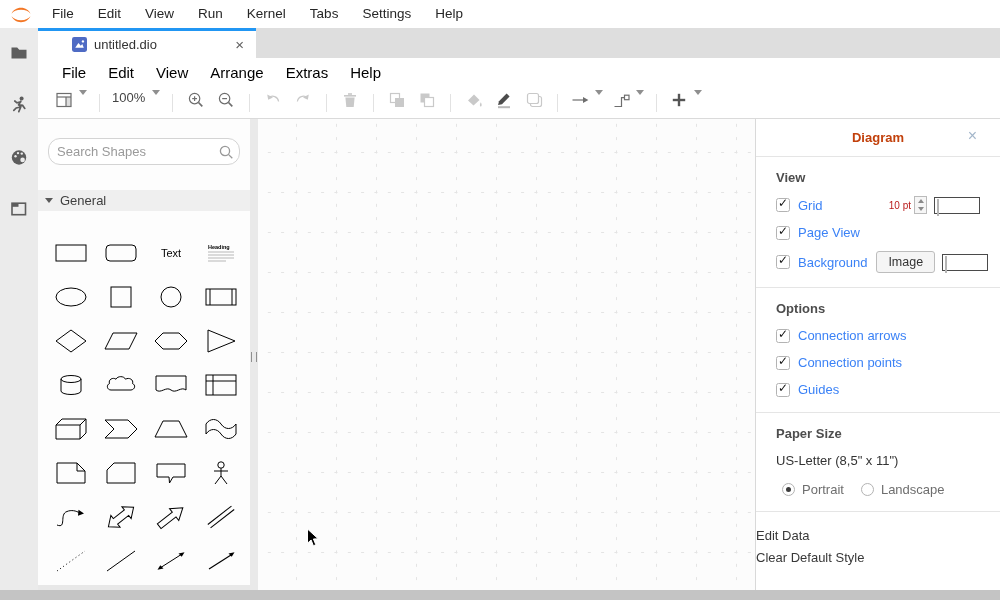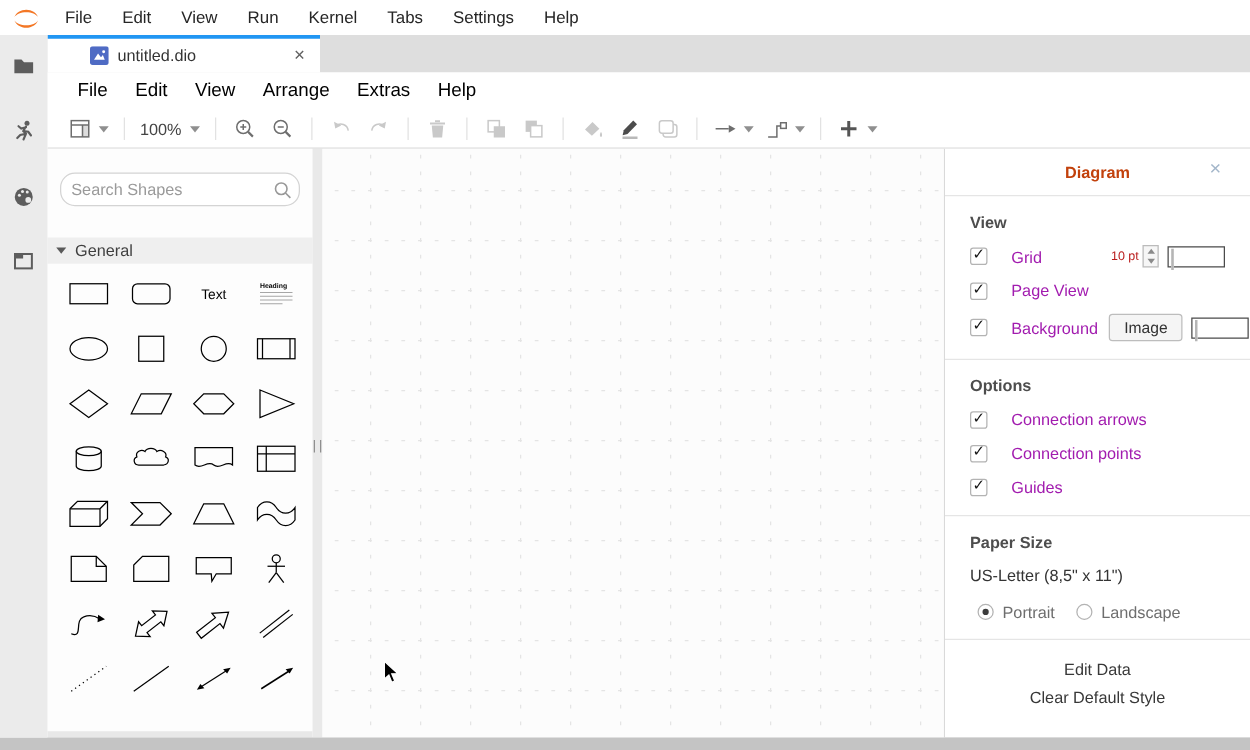--- a/index.html
+++ b/index.html
@@ -25,21 +25,21 @@
        padding:0 10px;gap:7px}
   .tab-title{flex:1;font-size:13px;color:#333;white-space:nowrap;overflow:hidden}
   .tab-close{color:#616161;font-size:15px;line-height:15px;padding:0 2px}
 
   
   .drawio{position:absolute;left:38px;top:58px;width:962px;height:532px;background:#fff}
   .dmenubar{height:30px;display:flex;align-items:center;padding-left:13px}
   .dmenu-item{font-size:15px;color:#000;padding:0 11px;line-height:30px}
   .dtoolbar{height:30px;border-bottom:1px solid #dadada;display:flex;align-items:center;
             padding-left:12px}
-  .ti{height:26px;min-width:22px;display:flex;align-items:center;justify-content:center;
+  .ti{height:26px;min-width:22px;display:flex;justify-content:center;
       margin:0 4px;color:#6e6e6e;gap:3px}
   .ti.disabled{color:#c9c9c9}
   .ti svg{flex:none}
   .caret{width:0;height:0;border-left:4px solid transparent;border-right:4px solid transparent;
          border-top:5px solid #8f8f8f;margin-left:2px}
   .tzoom{font-size:13px;color:#444;margin-right:2px}
   .tsep{width:1px;height:18px;background:#e2e2e2;margin:0 8px;flex:none}
 
   
   .content{position:absolute;left:0;top:61px;width:962px;height:471px;display:flex}
@@ -52,21 +52,21 @@
                 border-radius:12px;padding:0 26px 0 8px;font-size:13px;color:#333;
                 background:#fff;outline:none;font-family:inherit}
   .search-input::placeholder{color:#9a9a9a}
   .search-icon{position:absolute;right:6px;top:6px;width:16px;height:16px;color:#999}
   .section-header{margin-top:25px;height:21px;background:#efefef;display:flex;
                   align-items:center;padding-left:7px;font-size:13px;color:#3f3f3f;flex:none}
   .sec-caret{width:0;height:0;border-left:4px solid transparent;border-right:4px solid transparent;
              border-top:5px solid #5a5a5a;margin-right:7px}
   .shapegrid{margin:11px 4px 0 8px;display:grid;grid-template-columns:repeat(4,1fr);
              grid-auto-rows:44px;flex:none}
-  .shape-cell{display:flex;align-items:flex-start;justify-content:center}
+  .shape-cell{display:flex;align-items:flex-end;justify-content:center}
   .shape-cell svg{stroke:#000;fill:none;stroke-width:1;overflow:visible}
   .panel-fill{flex:1}
   .panel-foot{height:5px;background:#e8e8e8;flex:none}
 
   
   .gutter{width:8px;background:#e9e9e9;position:relative;flex:none}
   .gutter-handle{position:absolute;left:1px;top:233px;width:4px;height:10px;
                  border-left:1px solid #8f8f8f;border-right:1px solid #8f8f8f}
 
   
@@ -80,42 +80,42 @@
              align-items:center;justify-content:center}
   .fp-title{font-weight:bold;color:#c2410c}
   .fp-close{position:absolute;right:23px;top:9px;color:#a3b6ca;font-size:16px;line-height:16px}
   .fp-section{padding:13px 20px 14px;border-bottom:1px solid #e5e5e5}
   .fp-heading{font-weight:bold;color:#4d4d4d;height:16px}
   .fp-row{display:flex;align-items:center;margin-top:10px;min-height:17px}
   .cb{width:12px;height:12px;border:1px solid #b3b3b3;border-radius:2.5px;background:#fff;
       position:relative;flex:none;box-sizing:content-box}
   .cb.checked::after{content:"\2713";position:absolute;left:1px;top:-3px;font-size:12px;
       color:#111;font-weight:bold}
-  .cb-label{margin-left:19px;color:#a21caf}
+  .cb-label{margin-left:8px;color:#3b82f6}
   .grid-size{margin-left:auto;color:#b91c1c;font-size:10px;white-space:nowrap}
   .stepper{width:13px;height:18px;border:1px solid #bbb;background:#f6f6f6;margin-left:3px;
            display:flex;flex-direction:column;box-sizing:border-box;flex:none}
   .step-btn{flex:1;display:flex;align-items:center;justify-content:center}
   .tri-up{width:0;height:0;border-left:3px solid transparent;border-right:3px solid transparent;
           border-bottom:4px solid #8a8a8a}
   .tri-dn{width:0;height:0;border-left:3px solid transparent;border-right:3px solid transparent;
           border-top:4px solid #8a8a8a}
   .swatch{width:46px;height:17px;border:1px solid #4a4a4a;background:#fff;margin-left:7px;
           padding:2px;box-sizing:border-box;flex:none}
   .swatch-inner{width:100%;height:100%;border:1px solid #b5b5b5;box-sizing:border-box}
   .fbtn{margin-left:9px;height:20px;padding:0 11px;border:1px solid #bdbdbd;border-radius:3px;
         background:#f5f5f5;font-size:12.5px;color:#333;display:flex;align-items:center;flex:none}
   .paper-size-text{margin-top:11px;color:#333}
   .radio-row{display:flex;align-items:center;margin-top:14px;margin-left:6px}
   .radio{width:13px;height:13px;border:1px solid #b3b3b3;border-radius:50%;background:#fff;
          position:relative;flex:none;box-sizing:border-box}
   .radio.sel::after{content:"";position:absolute;left:3px;top:3px;width:5px;height:5px;
          border-radius:50%;background:#3c3c3c}
   .radio-label{margin:0 17px 0 7px;color:#6e6e6e}
-  .fp-actions{padding:9px 0 18px;border-bottom:1px solid #e5e5e5;text-align:center}
+  .fp-actions{padding:9px 0 18px;border-bottom:1px solid #e5e5e5;}
   .fp-action{display:block;color:#383838;margin:7px 0;font-size:13px}
 
   
   .bottombar{position:absolute;left:0;top:590px;width:1000px;height:10px;background:#c4c4c4}
 
   
   .cursor{position:absolute;left:306px;top:528px;z-index:50;pointer-events:none}
 </style>
 </head>
 <body>

